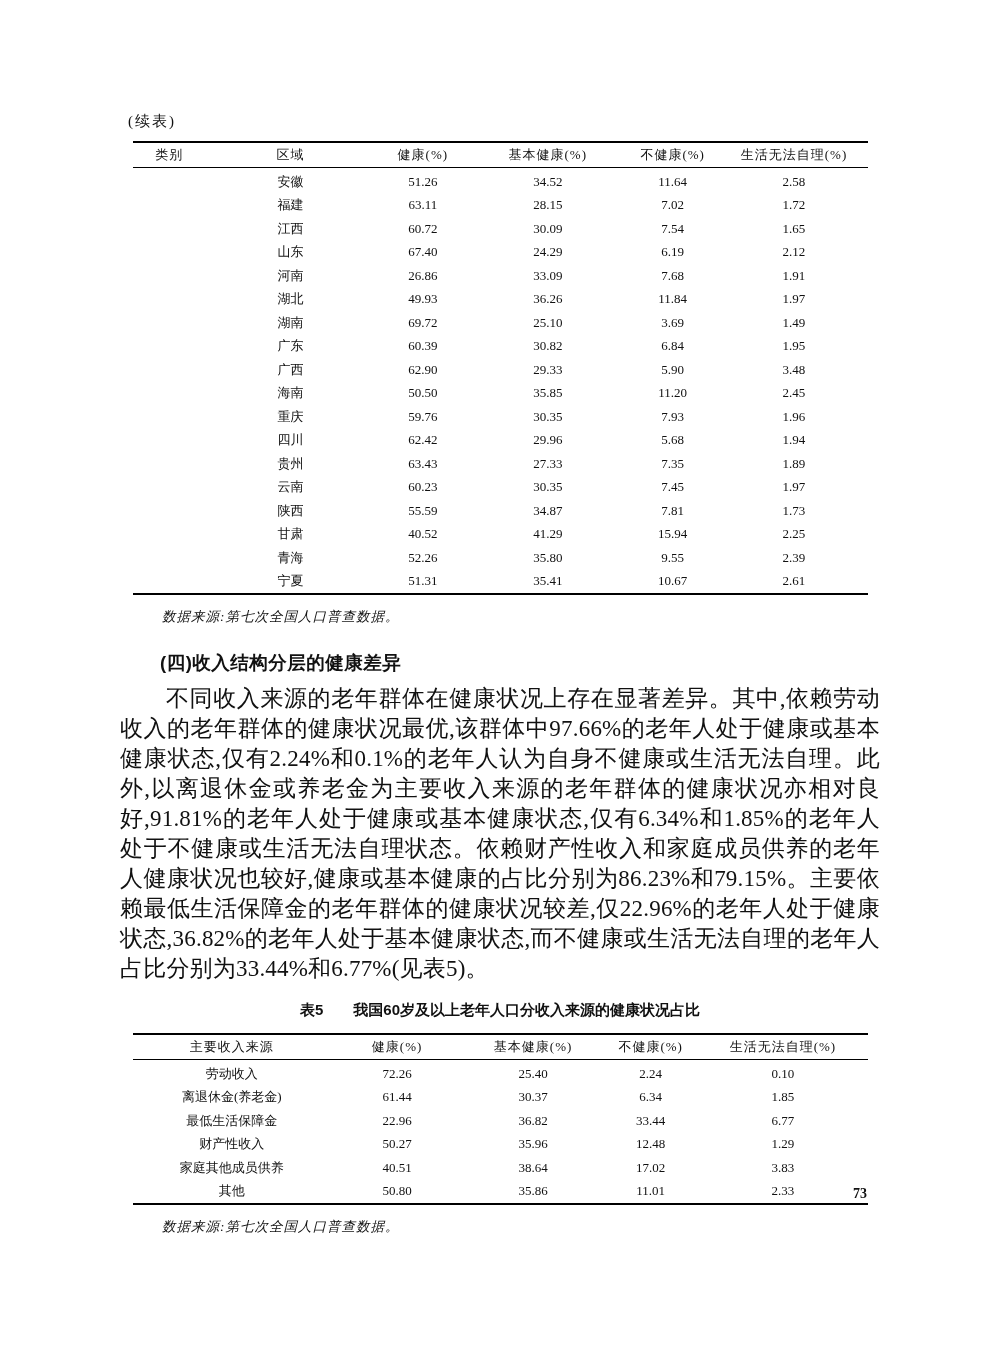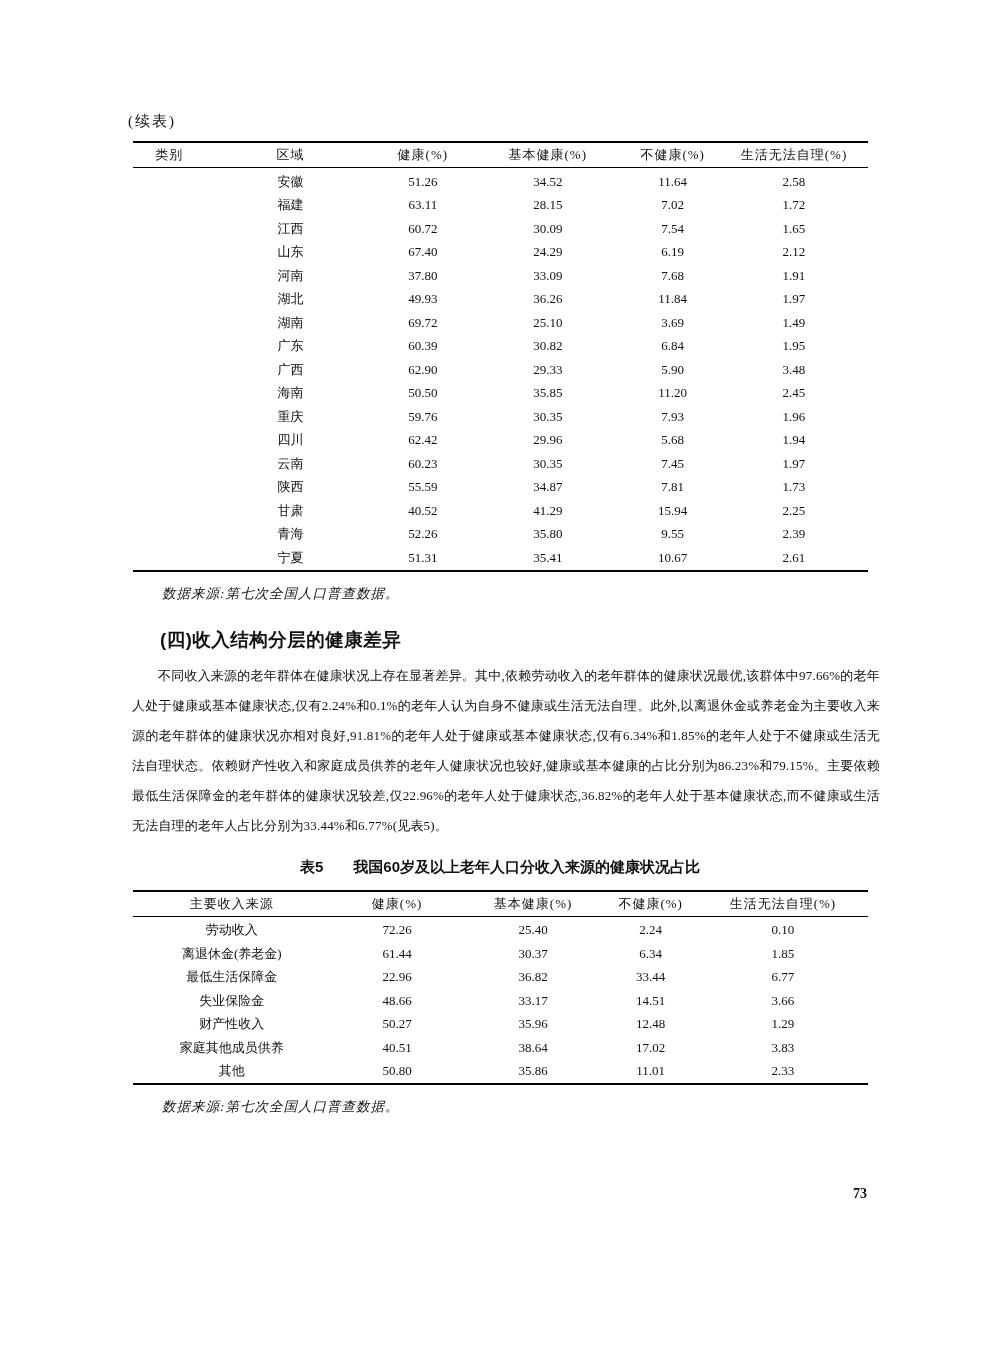--- a/index.html
+++ b/index.html
@@ -30,22 +30,22 @@
   }
   .note-1 { margin-bottom: 0; }
 
   .section-heading {
     font-family: "Liberation Sans", "DejaVu Sans", sans-serif;
     font-weight: bold; font-size: 18.5px;
     margin: 24px 0 0 40px; letter-spacing: 0.5px;
   }
 
   .body-paragraph {
-    font-size: 13px; line-height: 30px; text-align: justify;
-    text-indent: 2em; margin: 9px 0 0 12px; letter-spacing: 0.2px;
+    font-size: 23px; line-height: 30px; text-align: justify;
+    text-indent: 2em; margin: 9px 0 0 0; letter-spacing: 0.2px;
   }
 
   .table-caption {
     font-family: "Liberation Sans", "DejaVu Sans", sans-serif;
     font-weight: bold; font-size: 15px; text-align: center;
     margin: 17px 0 13px 0;
   }
   .table-caption .caption-label { margin-right: 30px; }
 
   .page-number {
@@ -109,21 +109,21 @@
           <td></td>
           <td>山东</td>
           <td>67.40</td>
           <td>24.29</td>
           <td>6.19</td>
           <td>2.12</td>
         </tr>
         <tr>
           <td></td>
           <td>河南</td>
-          <td>37.80</td>
+          <td>26.86</td>
           <td>33.09</td>
           <td>7.68</td>
           <td>1.91</td>
         </tr>
         <tr>
           <td></td>
           <td>湖北</td>
           <td>49.93</td>
           <td>36.26</td>
           <td>11.84</td>
@@ -169,20 +169,28 @@
           <td>7.93</td>
           <td>1.96</td>
         </tr>
         <tr>
           <td></td>
           <td>四川</td>
           <td>62.42</td>
           <td>29.96</td>
           <td>5.68</td>
           <td>1.94</td>
+        </tr>
+        <tr>
+          <td></td>
+          <td>贵州</td>
+          <td>63.43</td>
+          <td>27.33</td>
+          <td>7.35</td>
+          <td>1.89</td>
         </tr>
         <tr>
           <td></td>
           <td>云南</td>
           <td>60.23</td>
           <td>30.35</td>
           <td>7.45</td>
           <td>1.97</td>
         </tr>
         <tr>
@@ -263,27 +271,20 @@
           <td>1.85</td>
         </tr>
         <tr>
           <td>最低生活保障金</td>
           <td>22.96</td>
           <td>36.82</td>
           <td>33.44</td>
           <td>6.77</td>
         </tr>
         <tr>
-          <td>失业保险金</td>
-          <td>48.66</td>
-          <td>33.17</td>
-          <td>14.51</td>
-          <td>3.66</td>
-        </tr>
-        <tr>
           <td>财产性收入</td>
           <td>50.27</td>
           <td>35.96</td>
           <td>12.48</td>
           <td>1.29</td>
         </tr>
         <tr>
           <td>家庭其他成员供养</td>
           <td>40.51</td>
           <td>38.64</td>

